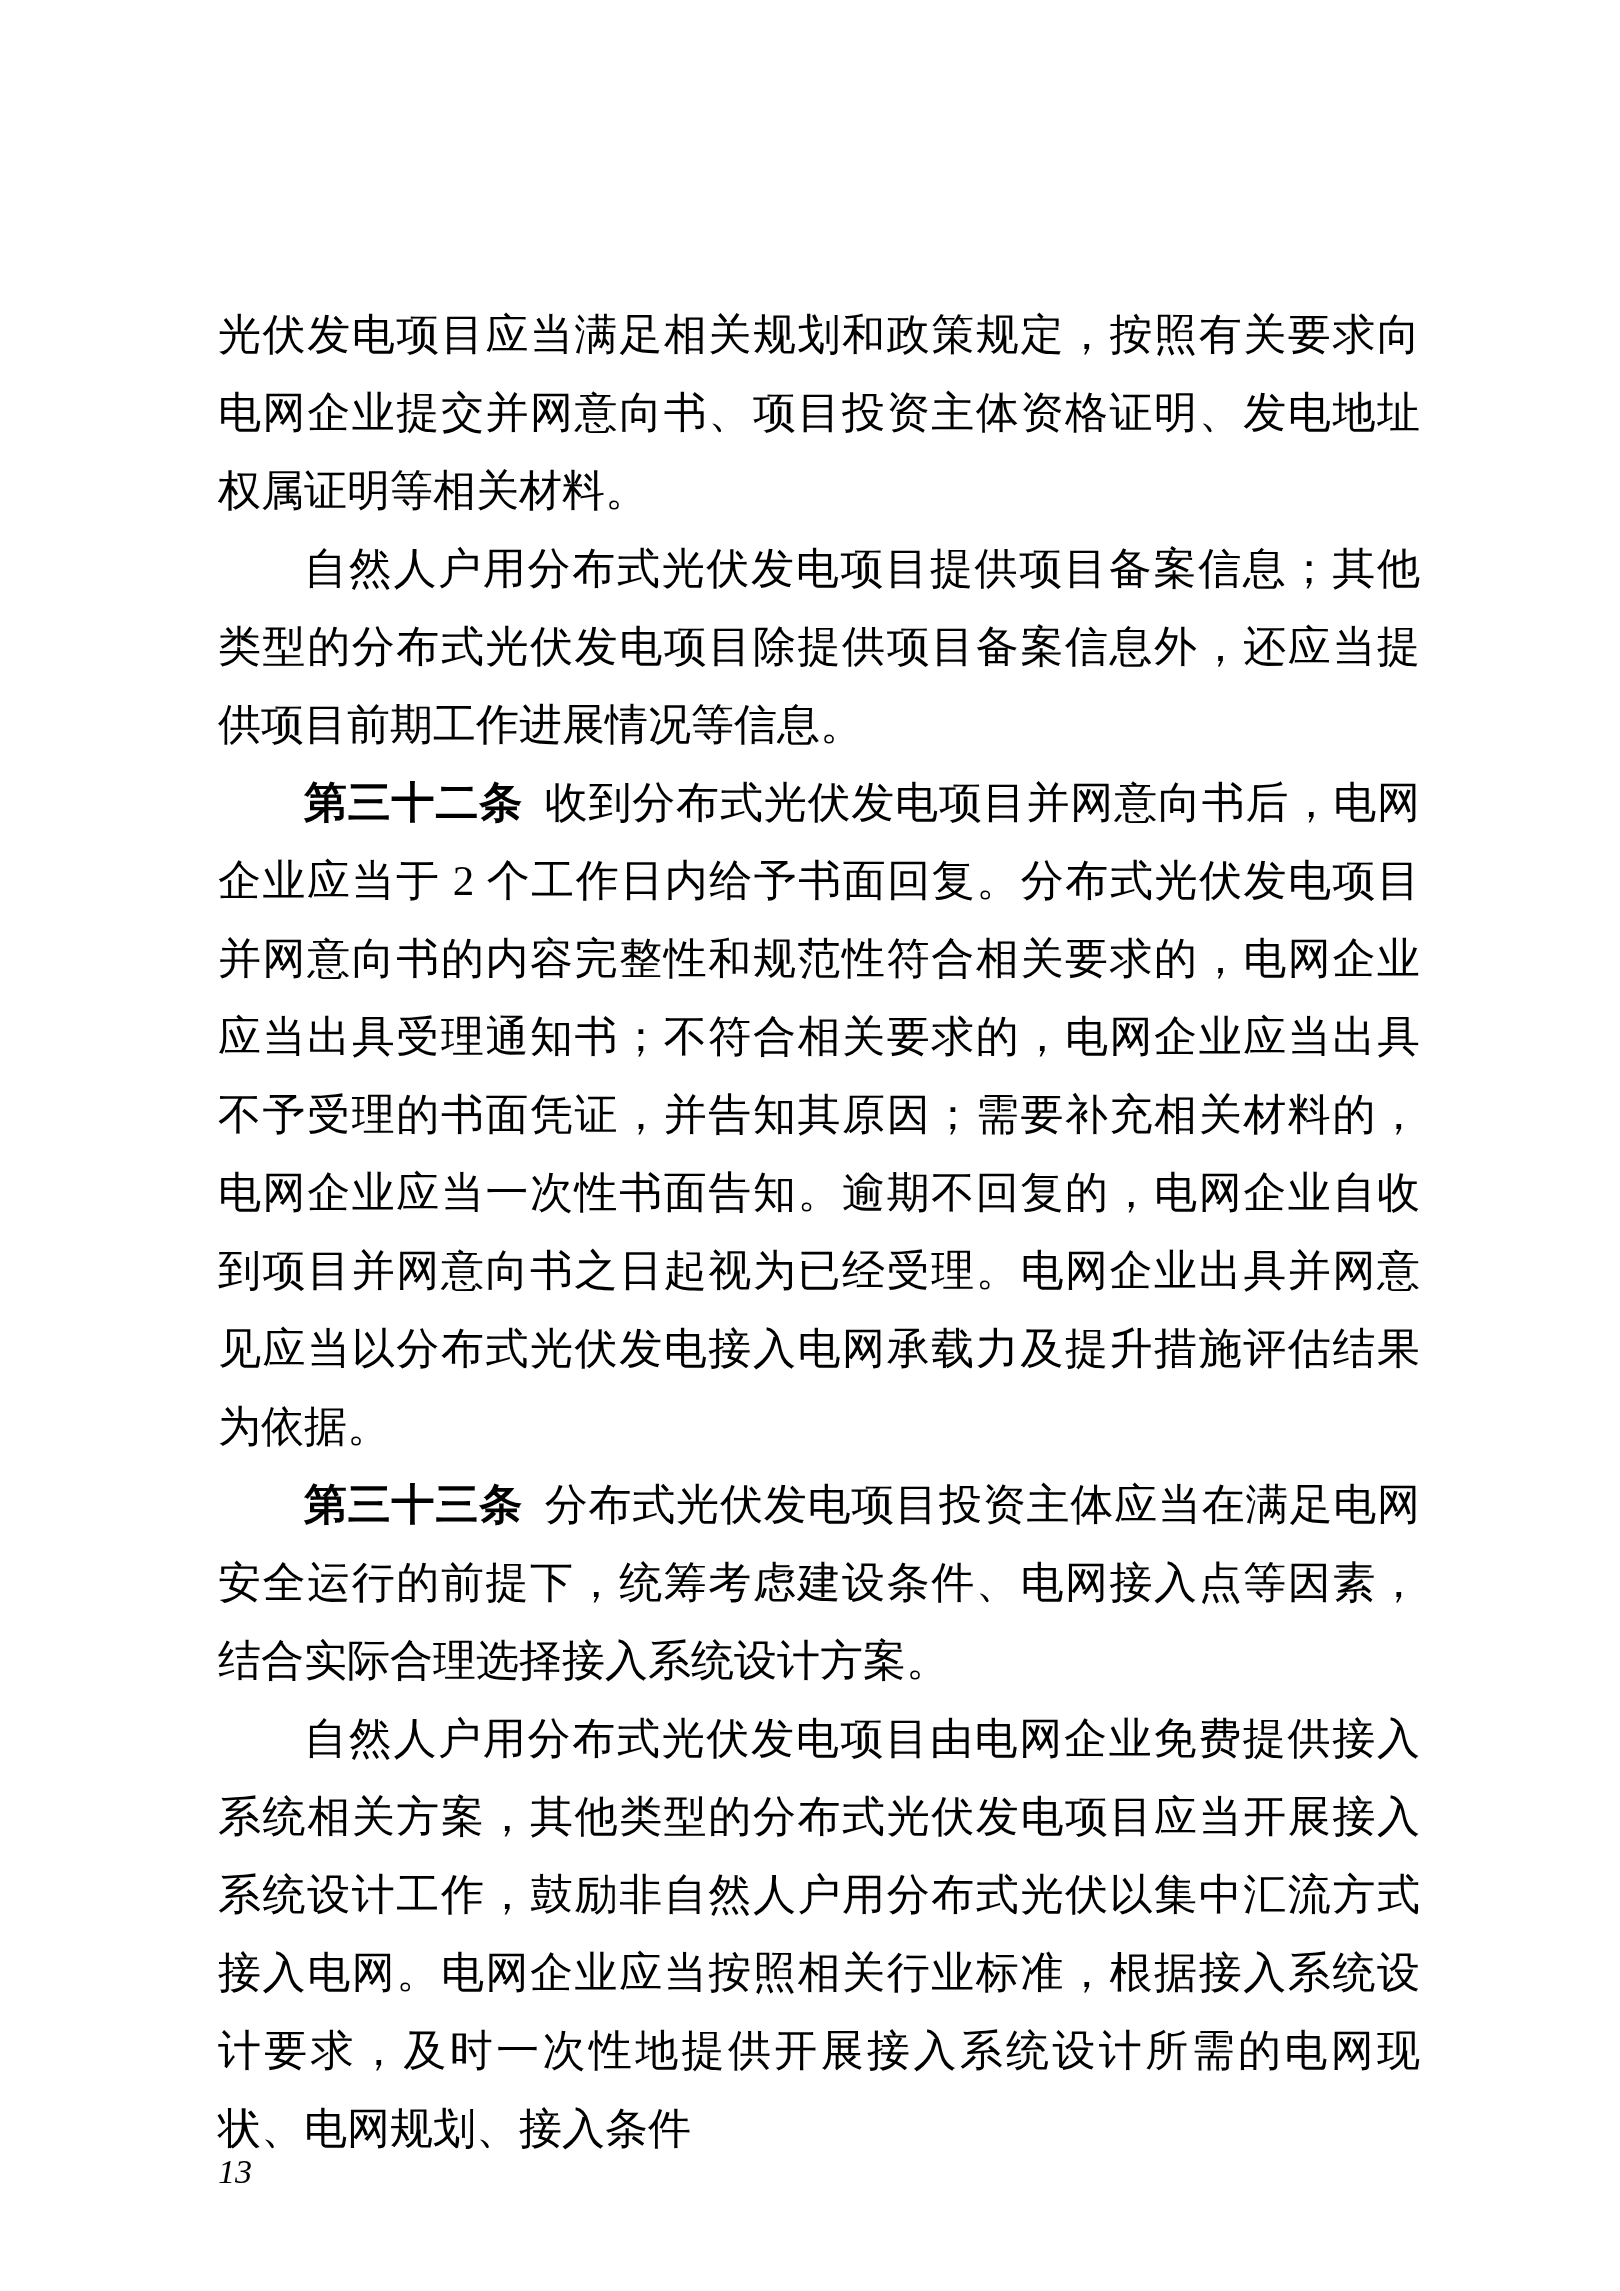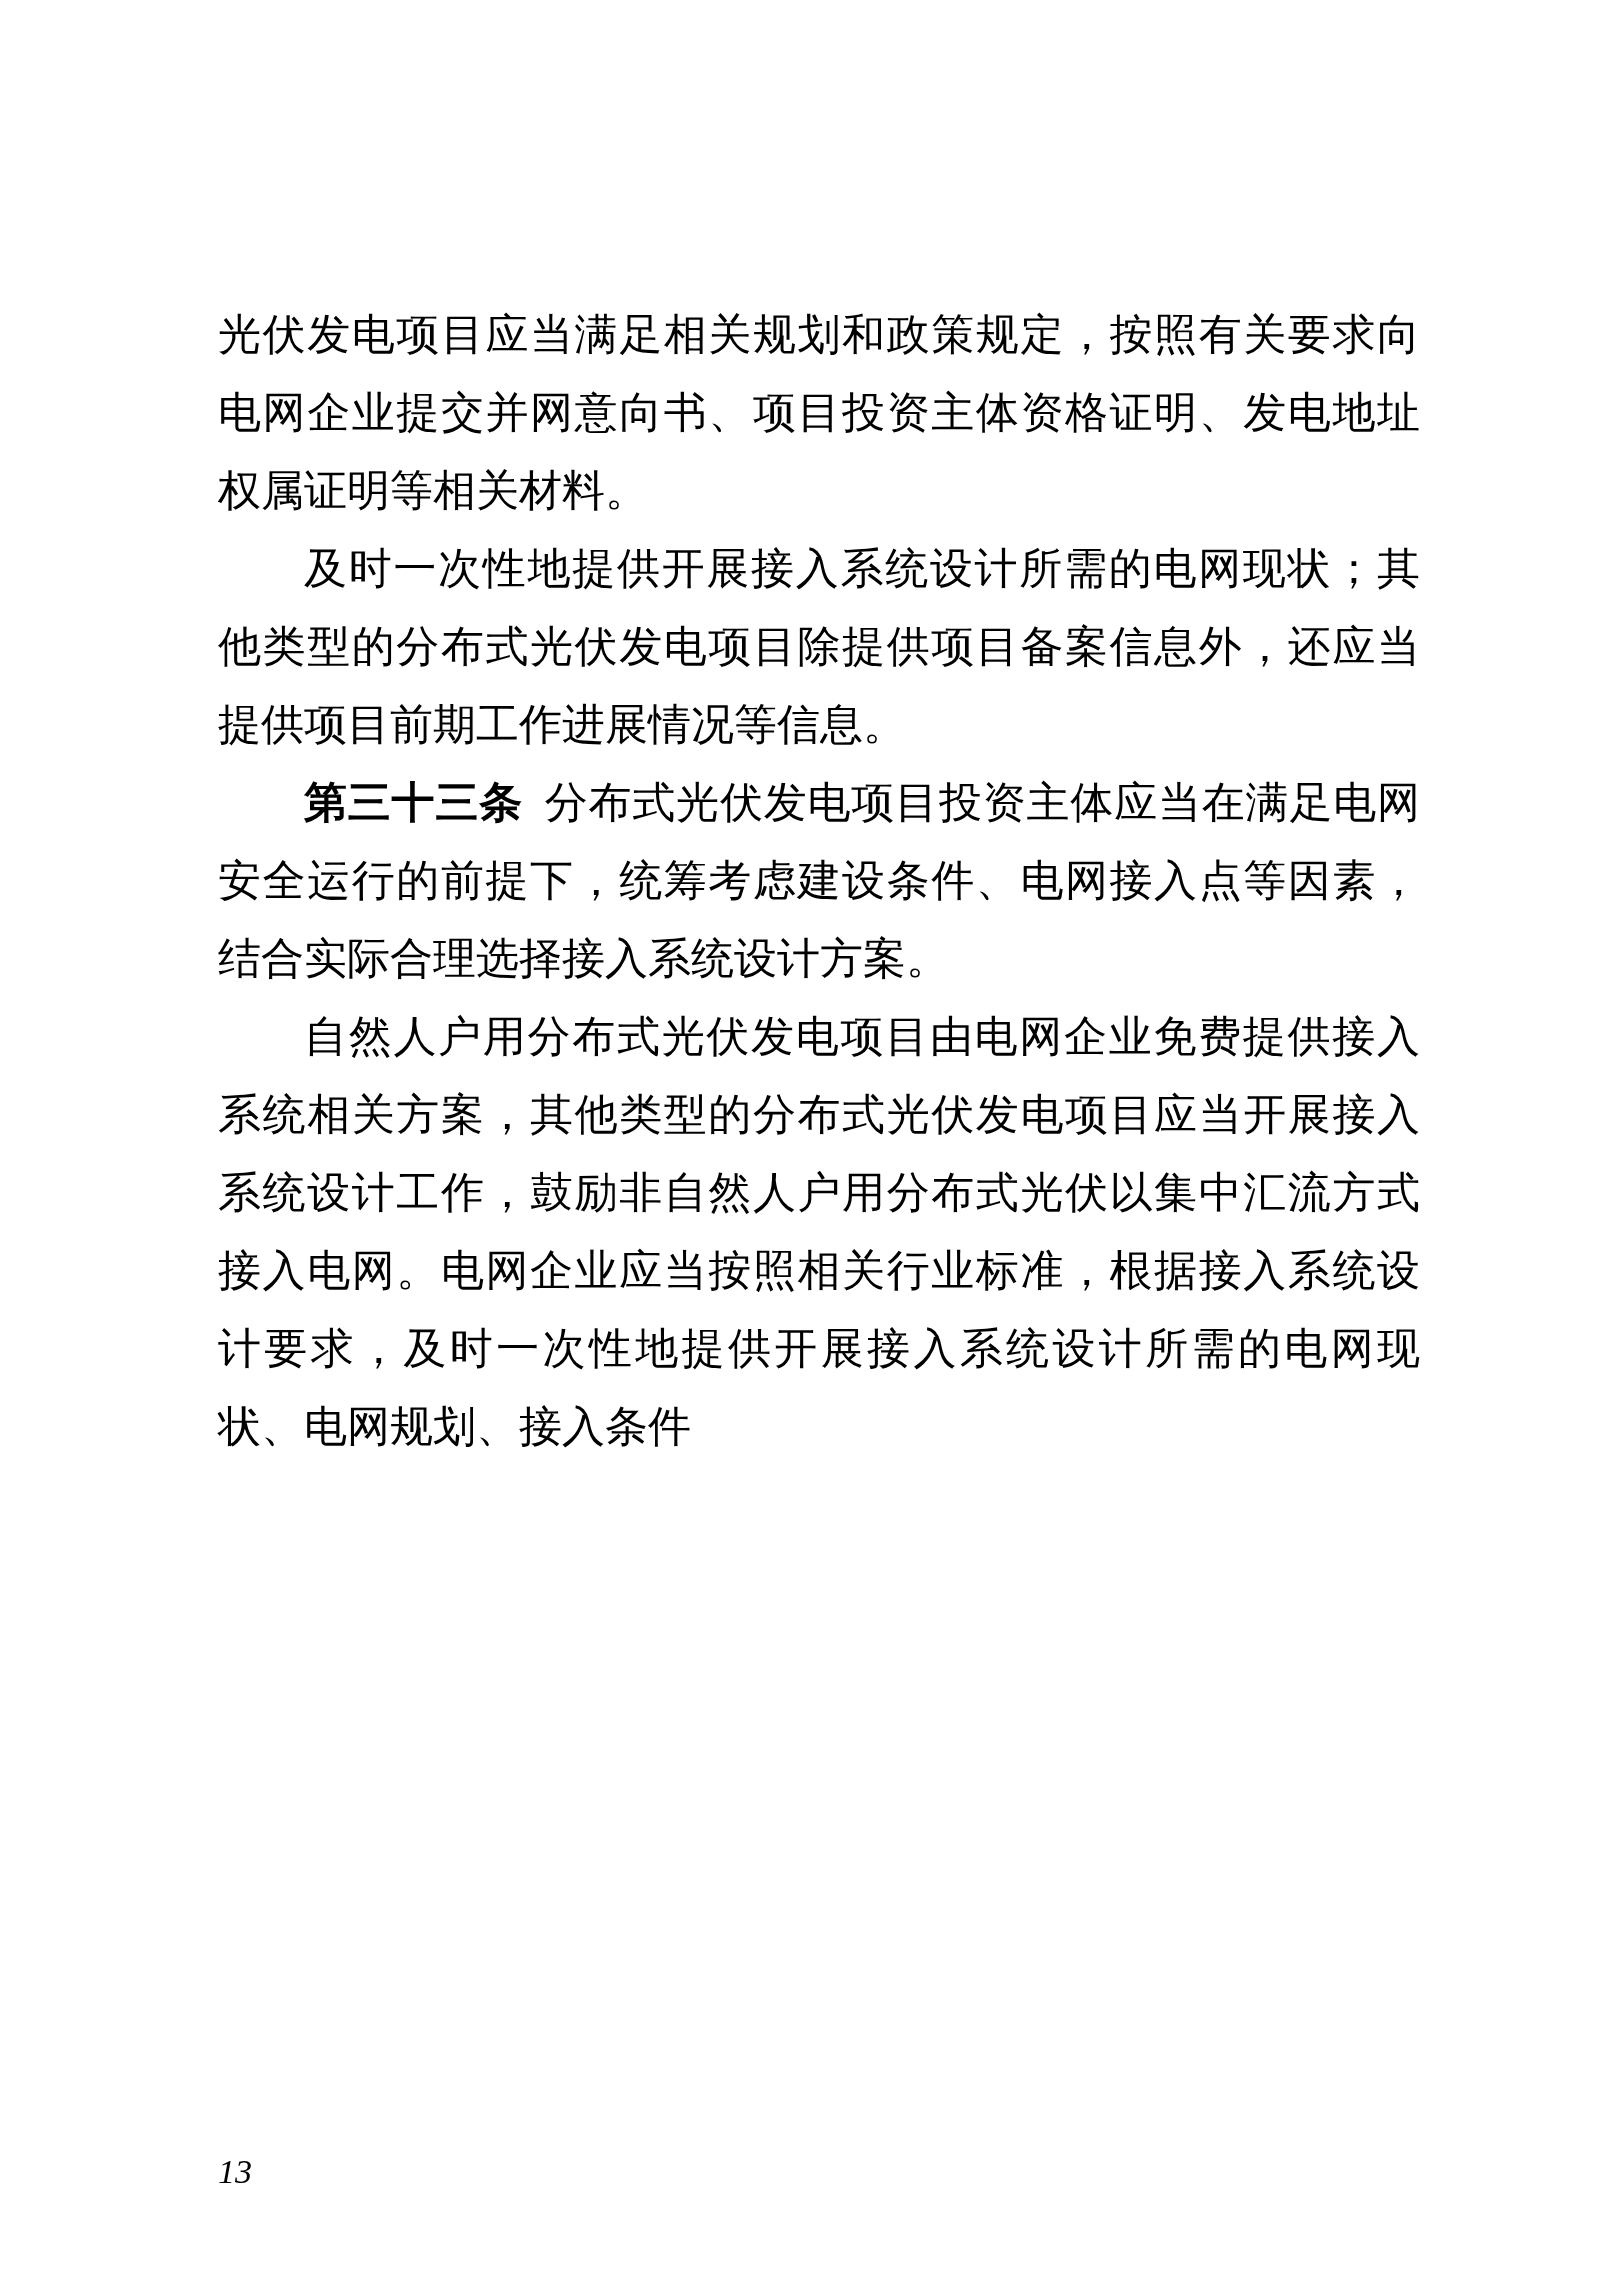--- a/index.html
+++ b/index.html
@@ -49,21 +49,22 @@
     line-height: 35px;
     font-style: italic;
   }
 </style>
 </head>
 <body>
 
 <div class="page">
   <div class="doc-body">
       <p>光伏发电项目应当满足相关规划和政策规定，按照有关要求向电网企业提交并网意向书、项目投资主体资格证明、发电地址权属证明等相关材料。</p>
-      <p class="indent">及时一次性地提供开展接入系统设计所需的电网现状；其他类型的分布式光伏发电项目除提供项目备案信息外，还应当提供项目前期工作进展情况等信息。</p>
+      <p class="indent">自然人户用分布式光伏发电项目提供项目备案信息；其他类型的分布式光伏发电项目除提供项目备案信息外，还应当提供项目前期工作进展情况等信息。</p>
+      <p class="indent"><b class="lead">第三十二条</b>收到分布式光伏发电项目并网意向书后，电网企业应当于 2 个工作日内给予书面回复。分布式光伏发电项目并网意向书的内容完整性和规范性符合相关要求的，电网企业应当出具受理通知书；不符合相关要求的，电网企业应当出具不予受理的书面凭证，并告知其原因；需要补充相关材料的，电网企业应当一次性书面告知。逾期不回复的，电网企业自收到项目并网意向书之日起视为已经受理。电网企业出具并网意见应当以分布式光伏发电接入电网承载力及提升措施评估结果为依据。</p>
       <p class="indent"><b class="lead">第三十三条</b>分布式光伏发电项目投资主体应当在满足电网安全运行的前提下，统筹考虑建设条件、电网接入点等因素，结合实际合理选择接入系统设计方案。</p>
       <p class="indent">自然人户用分布式光伏发电项目由电网企业免费提供接入系统相关方案，其他类型的分布式光伏发电项目应当开展接入系统设计工作，鼓励非自然人户用分布式光伏以集中汇流方式接入电网。电网企业应当按照相关行业标准，根据接入系统设计要求，及时一次性地提供开展接入系统设计所需的电网现状、电网规划、接入条件</p>
     </div>
   <div class="page-footer">
     <span>13</span>
   </div>
 </div>
 
 
 </body></html>

